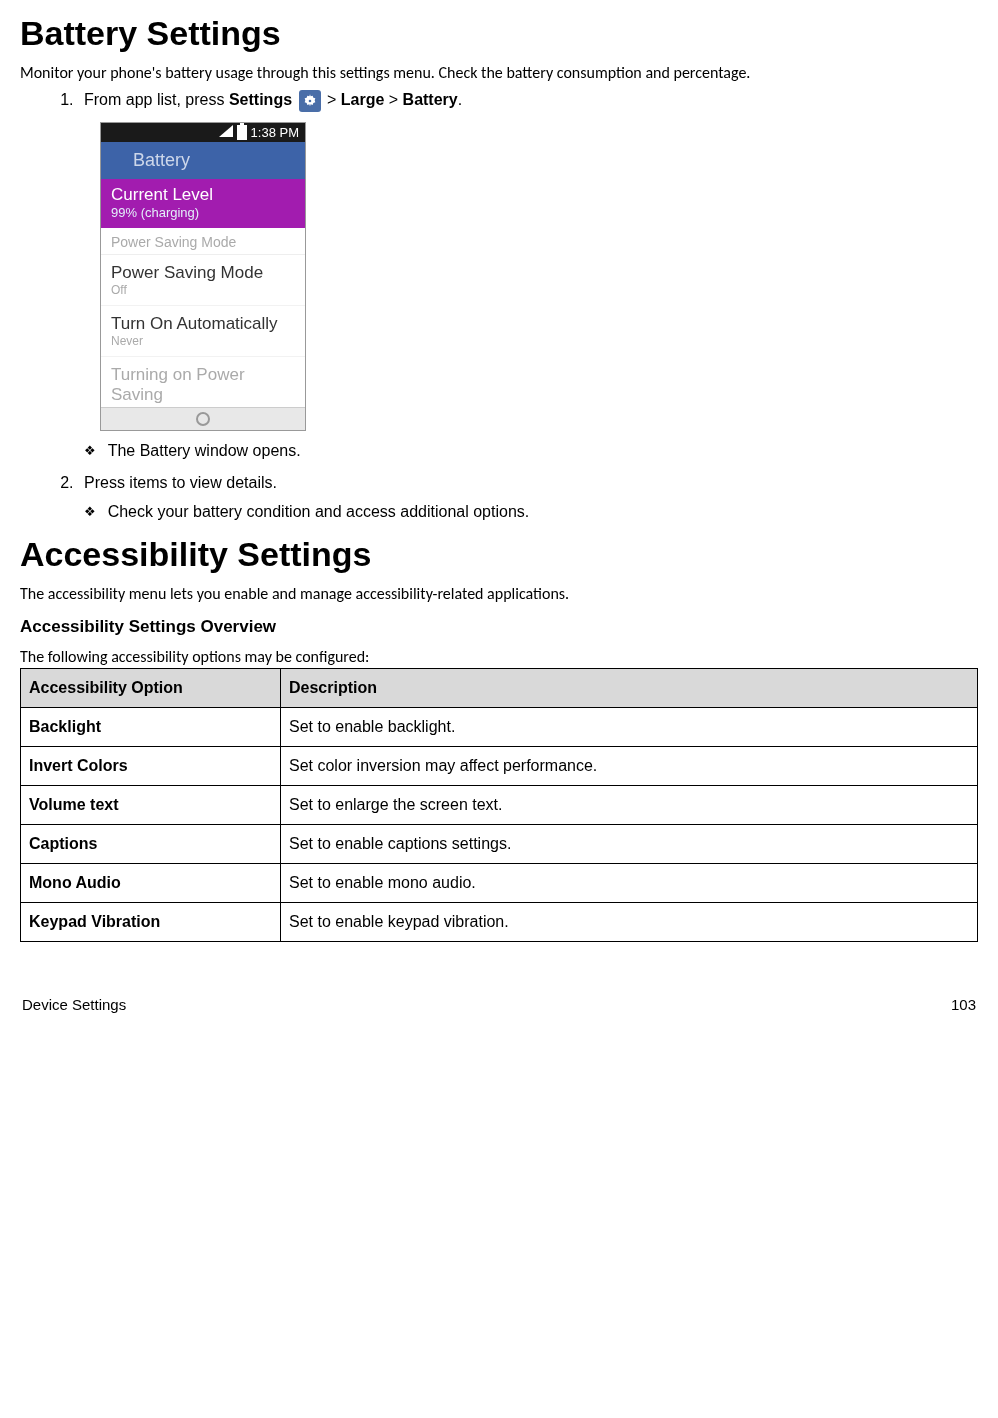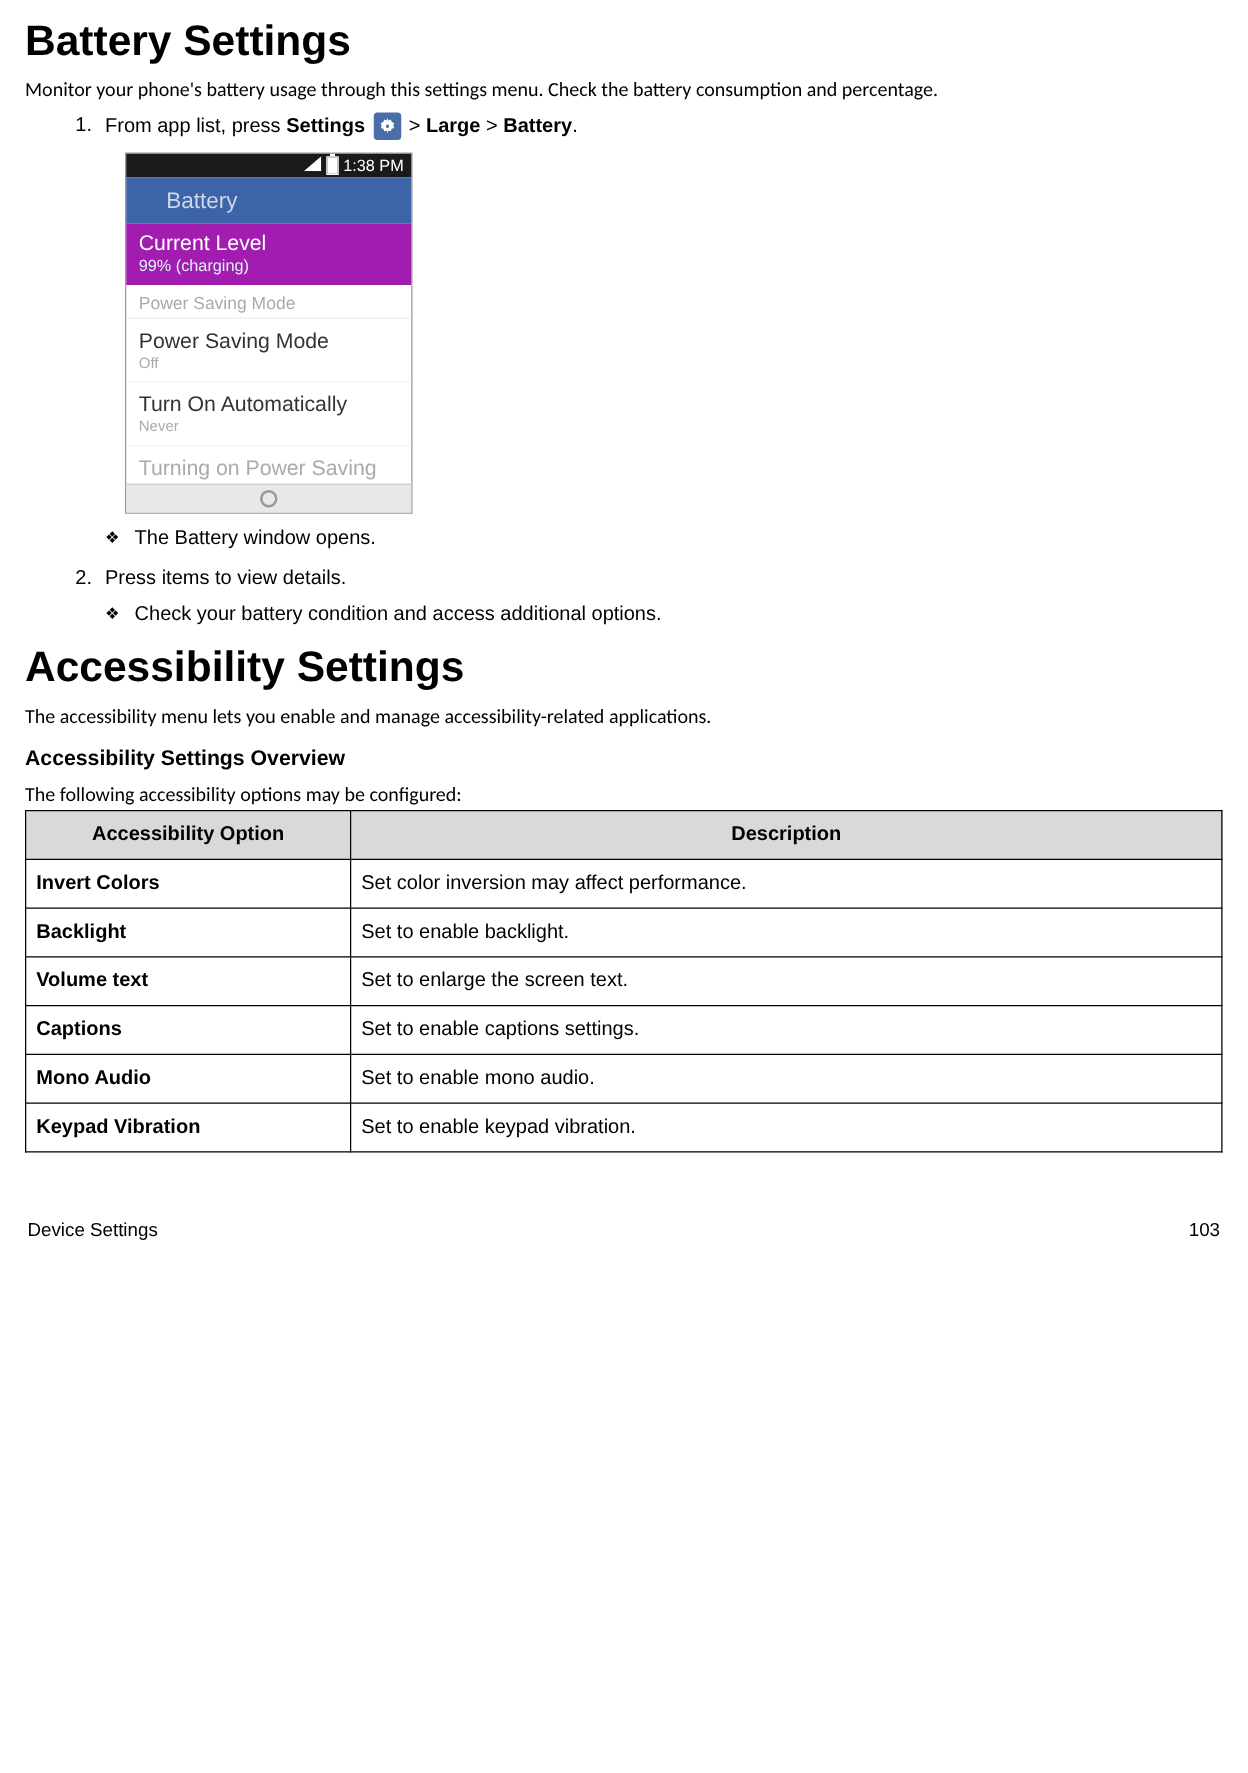--- a/index.html
+++ b/index.html
@@ -38,21 +38,21 @@
       width: 22px; height: 22px;
       background: #4a6ea8;
       border-radius: 3px;
       align-items: center; justify-content: center;
       vertical-align: middle;
       margin: 0 2px;
     }
     .settings-icon svg { width: 16px; height: 16px; }
     .screenshot {
       margin: 10px 0 10px 80px;
-      width: 230px;
+      width: 206px;
       border: 1px solid #999;
       font-family: "Segoe UI", Arial, sans-serif;
       font-weight: 300;
     }
     .status-bar {
       background: #1a1a1a;
       color: #fff;
       font-size: 13px;
       padding: 2px 6px;
       display: flex;
@@ -109,21 +109,21 @@
       border-collapse: collapse;
       margin-top: 2px;
     }
     th, td {
       border: 1px solid #000;
       text-align: left;
       padding: 10px 8px;
       font-size: 16px;
       vertical-align: middle;
     }
-    th { background: #d9d9d9; font-weight: bold; height: 32px; text-align: center; }
+    th { background: #d9d9d9; font-weight: bold; height: 32px; }
     td.opt { font-weight: bold; width: 260px; }
     .footer {
       display: flex;
       justify-content: space-between;
       font-size: 15px;
       margin-top: 54px;
       padding: 0 2px;
     }
   </style>
 </head>
@@ -196,26 +196,26 @@
 <h2>Accessibility Settings Overview</h2>
 <p class="intro2" style="margin-bottom:2px;">The following accessibility options may be configured:</p>
 
 <table>
   <tbody>
       <tr>
     <th>Accessibility Option</th>
     <th>Description</th>
   </tr>
   <tr>
+        <td class="opt">Backlight</td>
+        <td>Set to enable backlight.</td>
+      </tr>
+  <tr>
         <td class="opt">Invert Colors</td>
         <td>Set color inversion may affect performance.</td>
-      </tr>
-  <tr>
-        <td class="opt">Backlight</td>
-        <td>Set to enable backlight.</td>
       </tr>
   <tr>
         <td class="opt">Volume text</td>
         <td>Set to enlarge the screen text.</td>
       </tr>
   <tr>
         <td class="opt">Captions</td>
         <td>Set to enable captions settings.</td>
       </tr>
   <tr>

